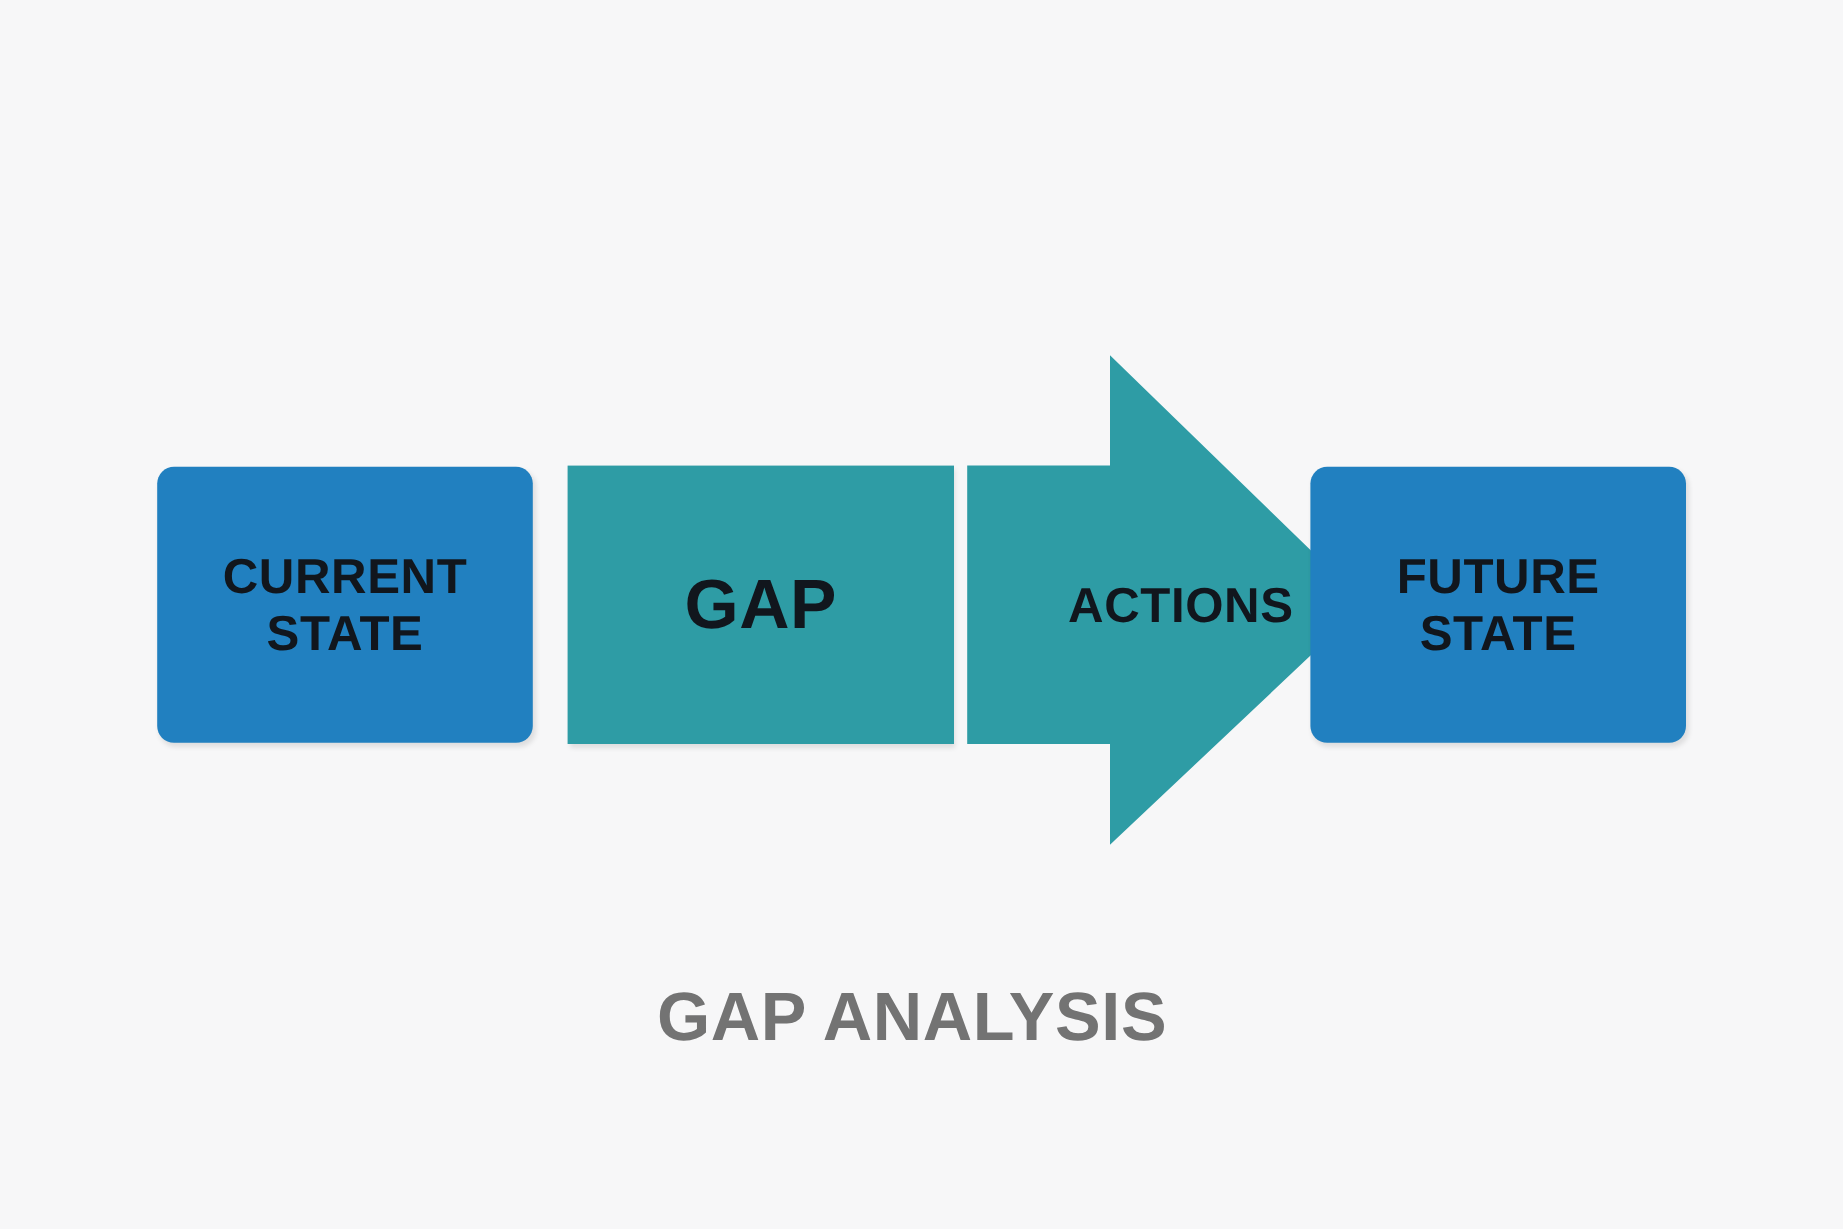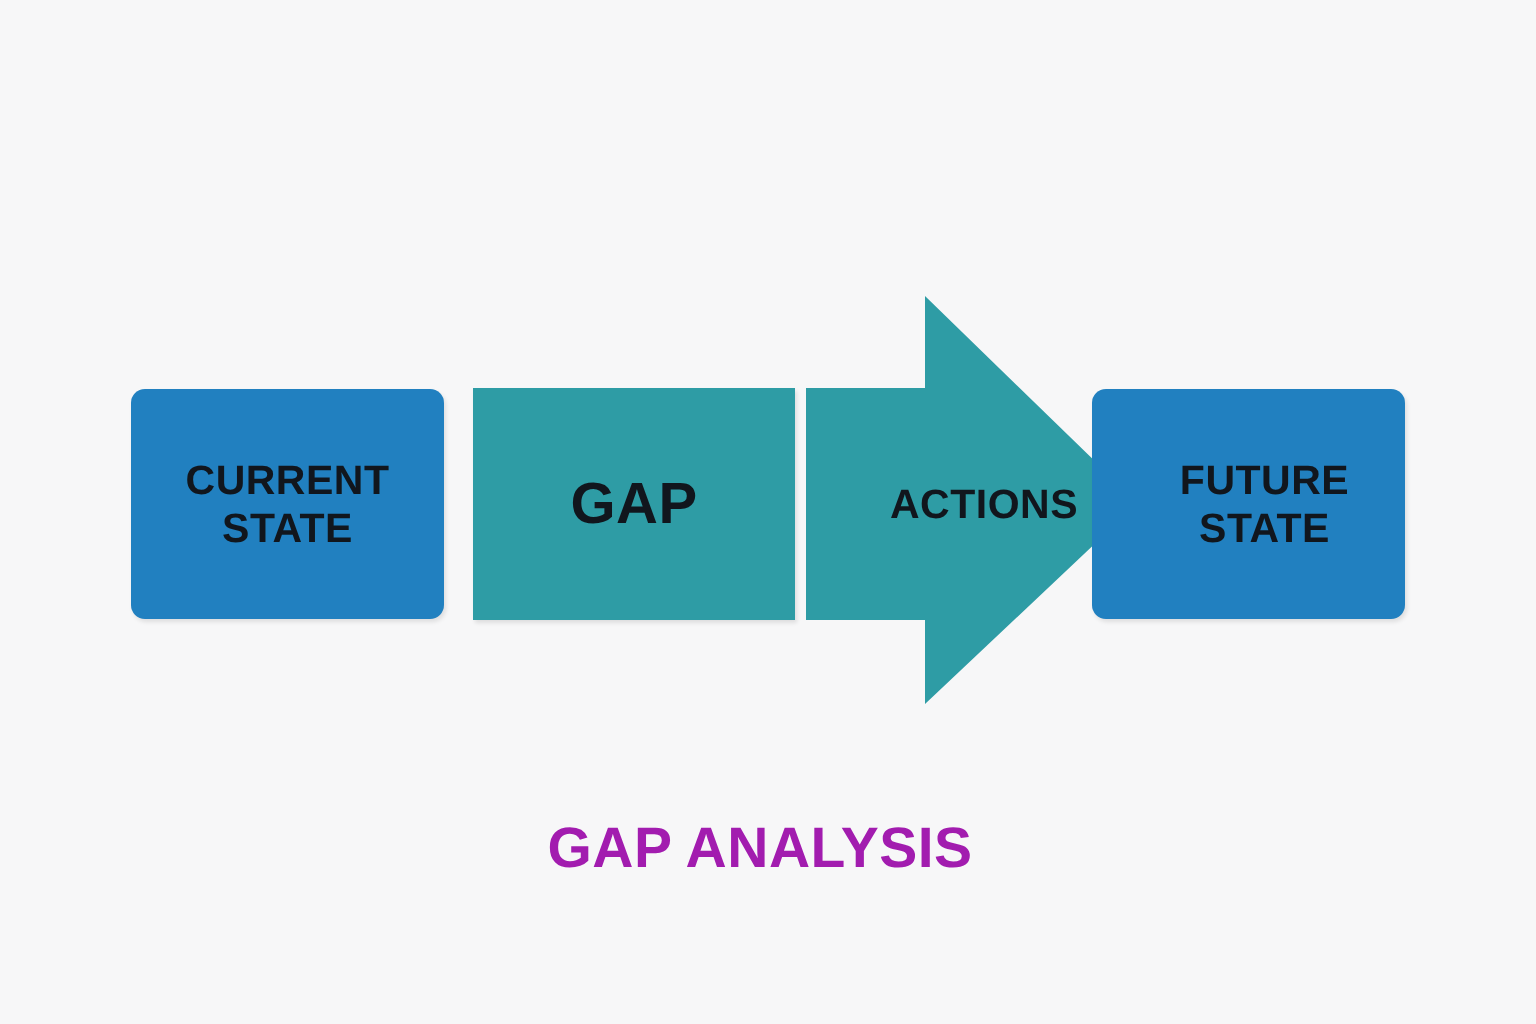--- a/index.html
+++ b/index.html
@@ -108,33 +108,32 @@
     background: #2180c0;
     border-radius: 14px;
     box-shadow: 2px 3px 4px rgba(0,0,0,0.10);
   }
   .label-future {
     left: 1092px;
     top: 389px;
     width: 313px;
     height: 230px;
     font-size: 41px;
-    padding-left: 16px;
   }
 
   
   .diagram-title {
     position: absolute;
     left: 0;
     top: 815px;
     width: 1520px;
     text-align: center;
     font-size: 57px;
     font-weight: 700;
-    color: #a21caf;
+    color: #737373;
     letter-spacing: 0.5px;
     text-rendering: geometricPrecision;
   }
 
   
   .layer-arrow   { z-index: 2; }
   .layer-boxes   { z-index: 3; }
   .layer-labels  { z-index: 4; }
 </style>
 </head>

